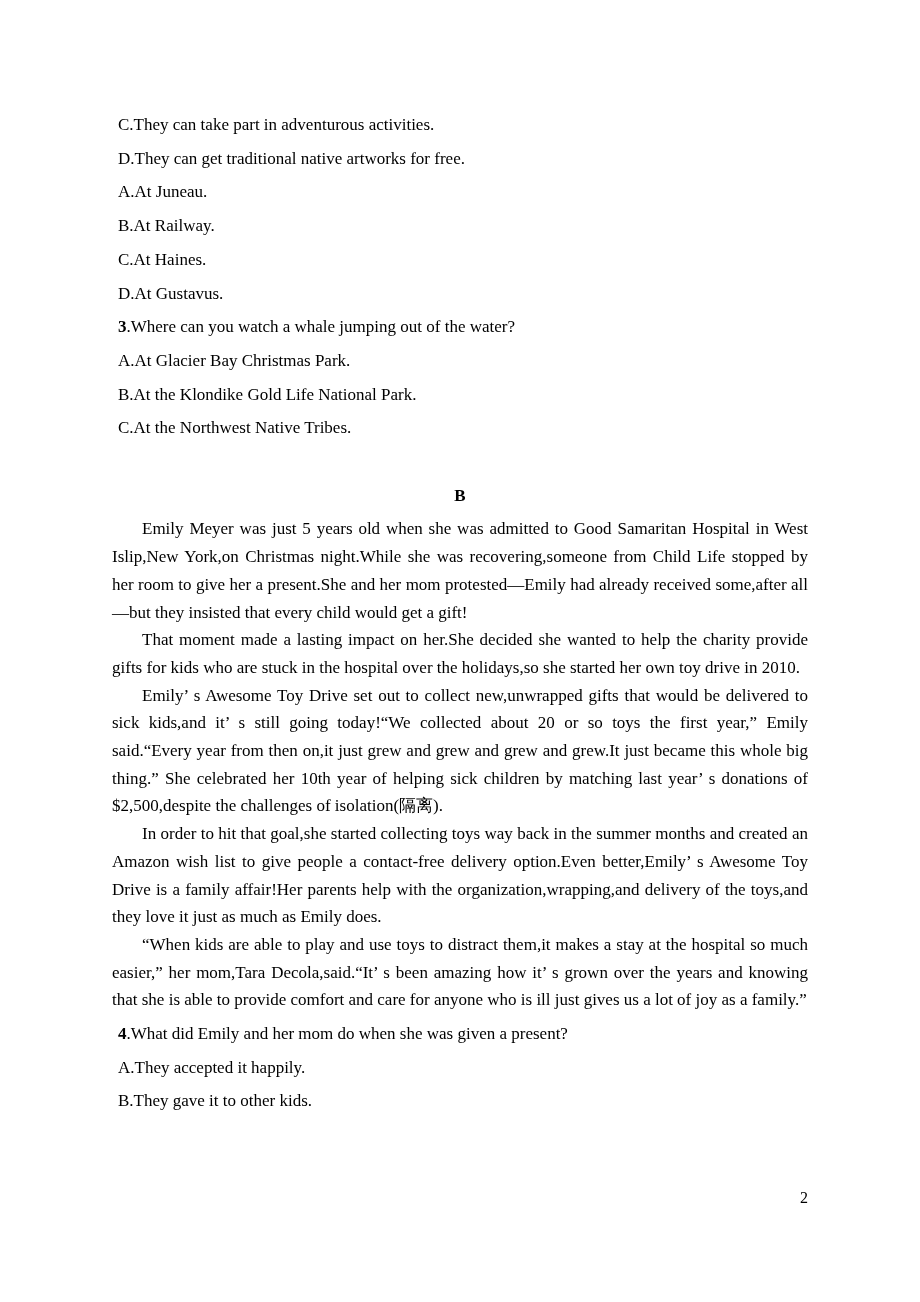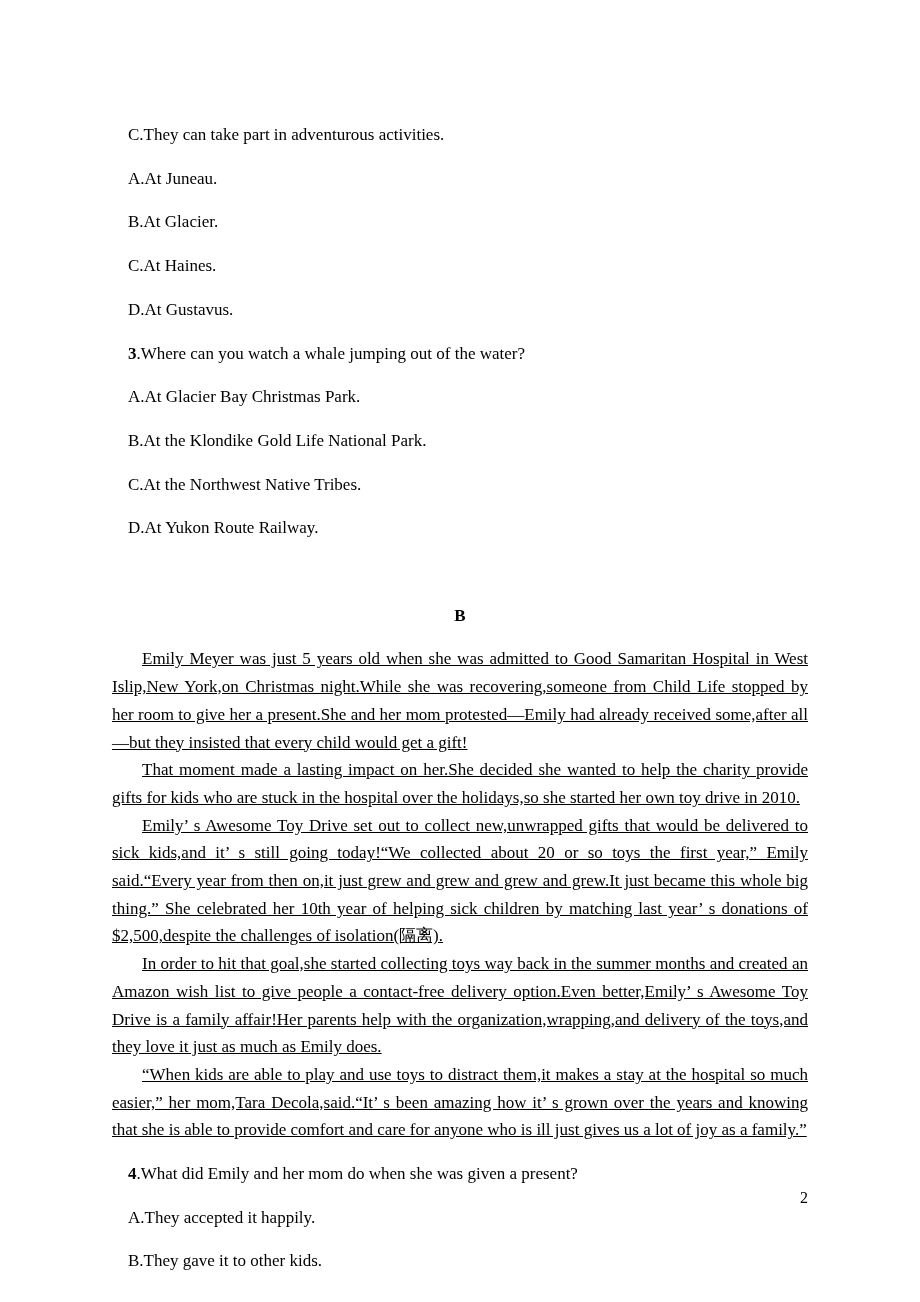--- a/index.html
+++ b/index.html
@@ -9,58 +9,57 @@
     height: 1302px;
     background: #ffffff;
     box-sizing: border-box;
     padding: 105px 112px 0 112px;
     font-family: "Liberation Serif", "DejaVu Serif", serif;
     font-size: 17px;
     line-height: 27.7px;
     color: #000000;
     overflow: hidden;
   }
-  .line { margin: 16px; }
+  .line { margin: 6px; }
   .qnum { font-weight: bold; }
   .para {
     margin: 0;
     text-align: justify;
     text-indent: 30px;
-    text-decoration: underline;
   }
   .section-label {
     text-align: center;
     font-weight: bold;
   }
   .spacer { height: 27.7px; }
   .page-number {
     position: absolute;
     top: 1188px;
     right: 112px;
     font-size: 16px;
     line-height: 20px;
   }
 </style>
 </head>
 <body>
 
 <div class="page">
 
   <div class="line">C.They can take part in adventurous activities.</div>
+  <div class="line">D.They can get traditional native artworks for free.</div>
 
   <div class="line">A.At Juneau.</div>
-  <div class="line">B.At Glacier.</div>
+  <div class="line">B.At Railway.</div>
   <div class="line">C.At Haines.</div>
   <div class="line">D.At Gustavus.</div>
 
   <div class="line"><span class="qnum">3</span><span>.Where can you watch a whale jumping out of the water?</span></div>
   <div class="line">A.At Glacier Bay Christmas Park.</div>
   <div class="line">B.At the Klondike Gold Life National Park.</div>
   <div class="line">C.At the Northwest Native Tribes.</div>
-  <div class="line">D.At Yukon Route Railway.</div>
 
   <div class="spacer"></div>
   <div class="line section-label">B</div>
 
   <div class="para">Emily Meyer was just 5 years old when she was admitted to Good Samaritan Hospital in West Islip,New York,on Christmas night.While she was recovering,someone from Child Life stopped by her room to give her a present.She and her mom protested—Emily had already received some,after all—but they insisted that every child would get a gift!</div>
   <div class="para">That moment made a lasting impact on her.She decided she wanted to help the charity provide gifts for kids who are stuck in the hospital over the holidays,so she started her own toy drive in 2010.</div>
   <div class="para">Emily’ s Awesome Toy Drive set out to collect new,unwrapped gifts that would be delivered to sick kids,and it’ s still going today!“We collected about 20 or so toys the first year,” Emily said.“Every year from then on,it just grew and grew and grew and grew.It just became this whole big thing.” She celebrated her 10th year of helping sick children by matching last year’ s donations of $2,500,despite the challenges of isolation(隔离).</div>
   <div class="para">In order to hit that goal,she started collecting toys way back in the summer months and created an Amazon wish list to give people a contact-free delivery option.Even better,Emily’ s Awesome Toy Drive is a family affair!Her parents help with the organization,wrapping,and delivery of the toys,and they love it just as much as Emily does.</div>
   <div class="para">“When kids are able to play and use toys to distract them,it makes a stay at the hospital so much easier,” her mom,Tara Decola,said.“It’ s been amazing how it’ s grown over the years and knowing that she is able to provide comfort and care for anyone who is ill just gives us a lot of joy as a family.”</div>
 

